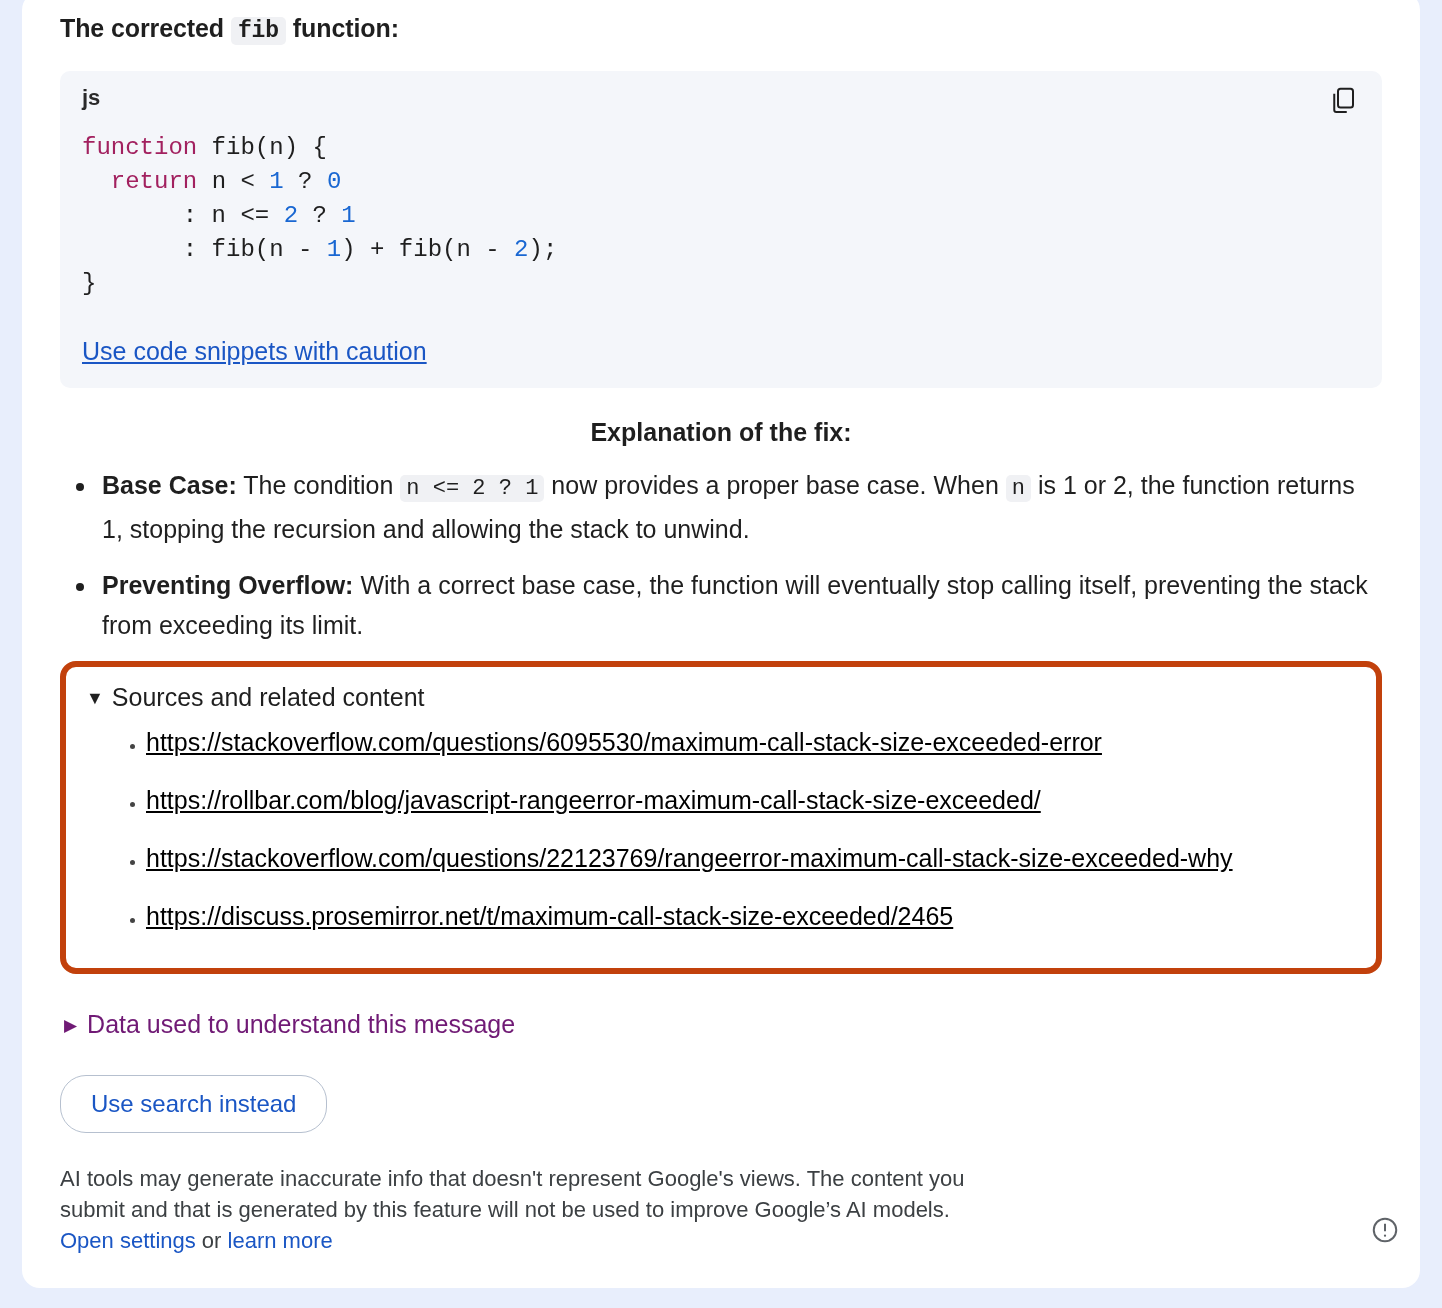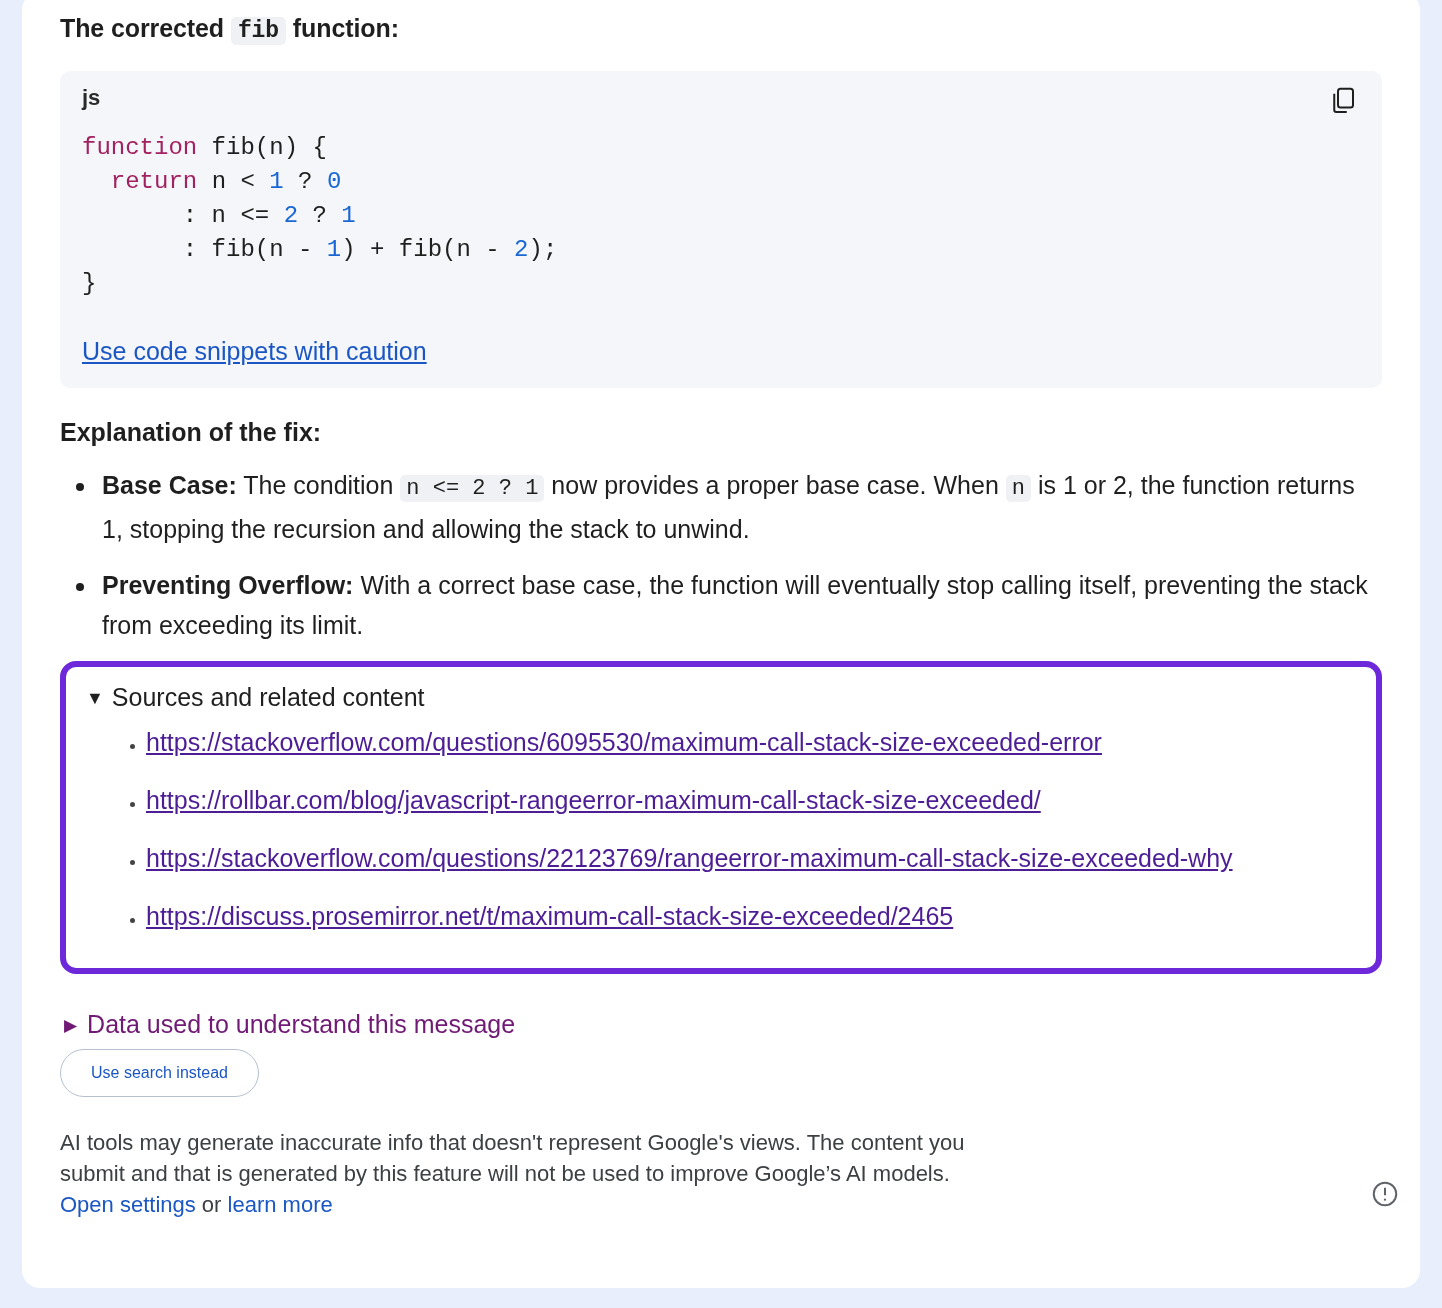--- a/index.html
+++ b/index.html
@@ -97,20 +97,21 @@
     text-decoration: underline;
     font-size: 25px;
     cursor: pointer;
   }
 
   .subheading {
     font-size: 25px;
     font-weight: bold;
     color: #1f1f1f;
     margin: 30px 0 0 0;
+    text-align: center;
   }
 
   ul.explain {
     margin: 18px 0 0 0;
     padding-left: 38px;
   }
   ul.explain li {
     font-size: 25px;
     line-height: 40px;
     color: #1f1f1f;
@@ -122,21 +123,21 @@
     font-family: Liberation Mono, monospace;
     background: #f0f1f4;
     border-radius: 5px;
     padding: 1px 6px;
     font-size: 22px;
   }
 
   
   .sources-box {
     margin-top: 2px;
-    border: 6px solid #6d28d9;
+    border: 6px solid #c2410c;
     border-radius: 16px;
     padding: 10px 14px 16px 14px;
   }
   .sources-summary {
     font-size: 25px;
     color: #1f1f1f;
     padding: 6px 0 0 6px;
     cursor: pointer;
   }
   .tri {
@@ -149,21 +150,21 @@
   ul.sources {
     margin: 8px 0 0 0;
     padding-left: 66px;
   }
   ul.sources li {
     margin-bottom: 10px;
     line-height: 45px;
   }
   ul.sources li::marker { color: #444; }
   .source-link {
-    color: #4c1d95;
+    color: #000000;
     text-decoration: underline;
     font-size: 25px;
     cursor: pointer;
     word-break: break-all;
   }
 
   .data-row {
     margin-top: 36px;
     font-size: 25px;
     color: #701a75;
@@ -172,26 +173,26 @@
   }
   .tri-right {
     display: inline-block;
     font-size: 17px;
     margin-right: 10px;
     position: relative;
     top: -2px;
   }
 
   .search-btn {
-    margin-top: 10px;
+    margin-top: 36px;
     display: inline-block;
     border: 1px solid #b6c0cf;
     border-radius: 26px;
     padding: 14px 30px;
-    font-size: 16px;
+    font-size: 24px;
     color: #1a56c4;
     background: #ffffff;
     cursor: pointer;
   }
 
   .disclaimer {
     margin-top: 30px;
     font-size: 22px;
     line-height: 31px;
     color: #3c4043;

